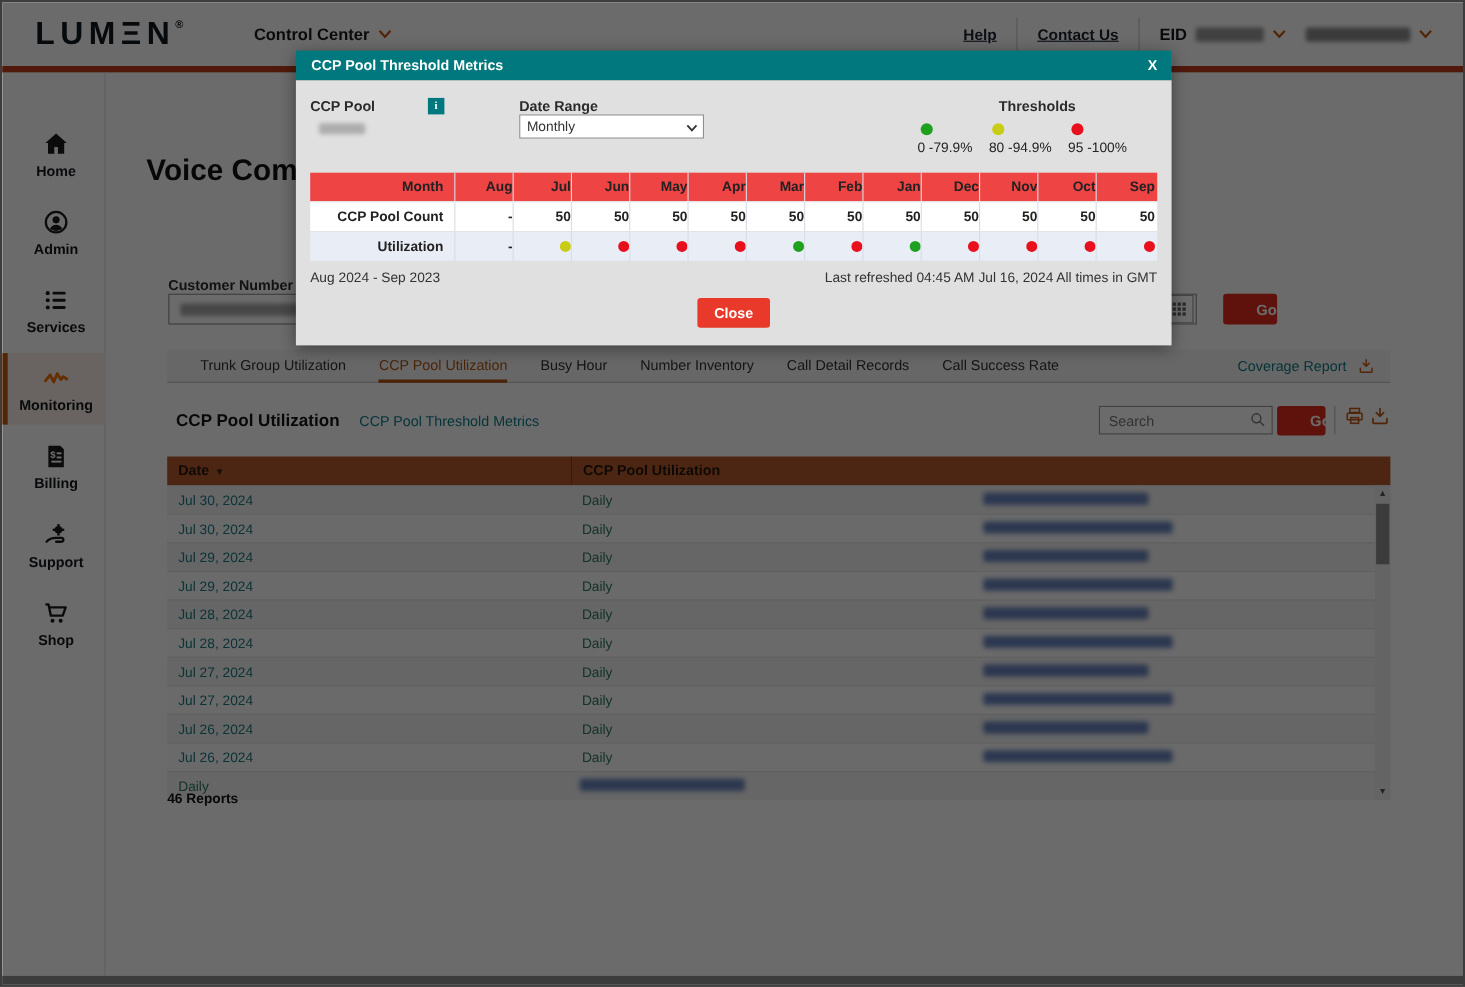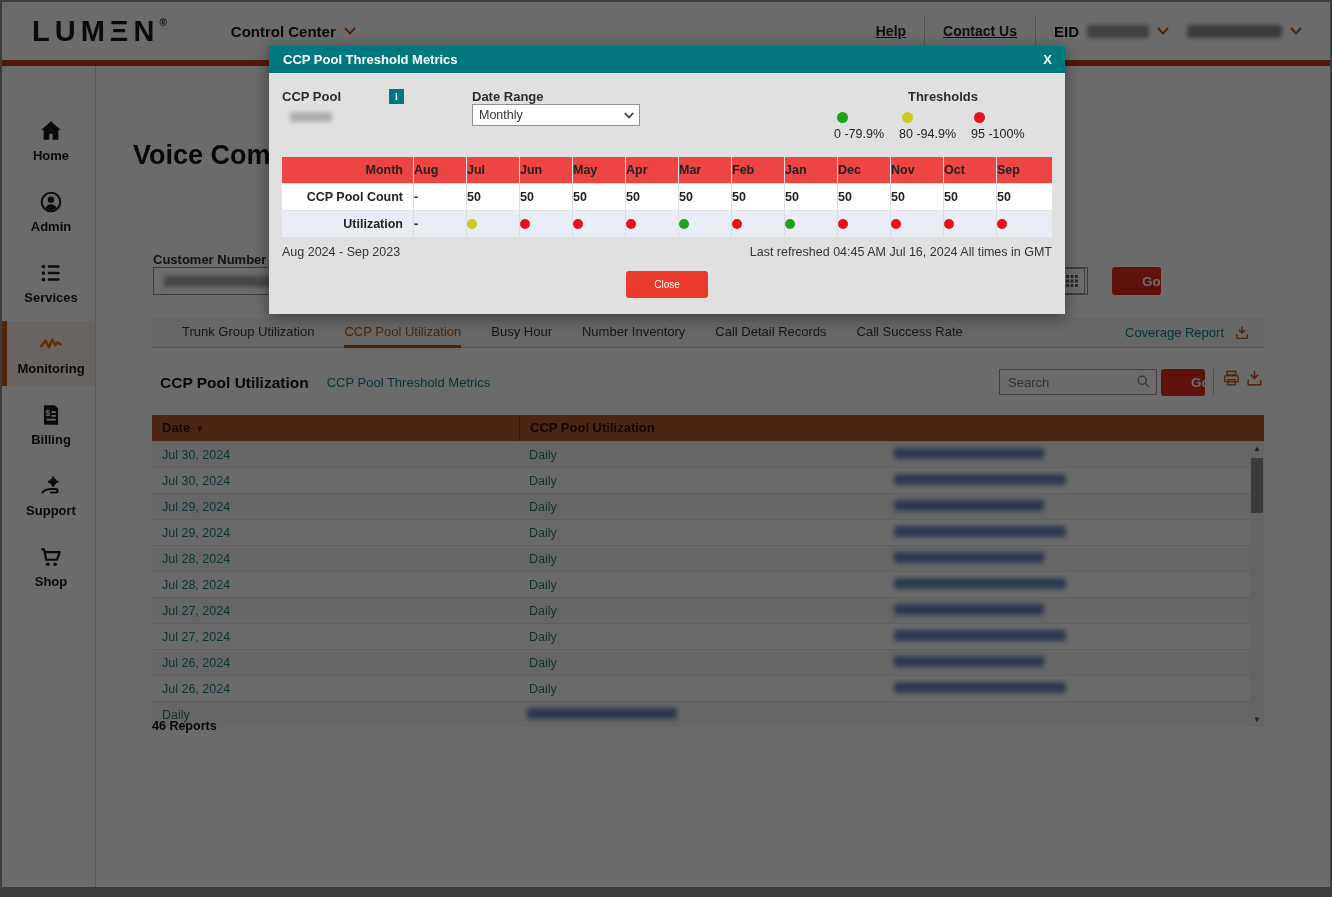--- a/index.html
+++ b/index.html
@@ -103,28 +103,28 @@
   .dot{display:inline-block;width:11px;height:11px;border-radius:50%;margin-left:3px;}
   .dot.green{background:#1fa11f;}
   .dot.yellow{background:#c9cc16;}
   .dot.red{background:#e8101c;}
   
   .mgrid{margin-top:16px;}
   .mrow{display:grid;grid-template-columns:132px repeat(12,53px);height:26px;}
   .mrow-head{background:#ef4444;}
   .mrow-count{background:#ffffff;border-top:1px solid #e3e3e3;border-bottom:1px solid #e3e3e3;}
   .mrow-util{background:#e9edf5;}
-  .mcell{font-size:12.5px;color:#222;line-height:26px;text-align:left;border-right:1px solid #d8dce6;overflow:hidden;}
+  .mcell{font-size:12.5px;color:#222;line-height:26px;text-align:right;border-right:1px solid #d8dce6;overflow:hidden;}
   .mcell:last-child{border-right:none;}
   .mcell.mlabel{text-align:right;padding-right:10px;font-weight:700;}
   .mcell.bold{font-weight:700;}
   .mcell .dot{width:10px;height:10px;margin:8px 0 0 0;}
   .m-footrow{display:flex;justify-content:space-between;margin-top:8px;font-size:12.5px;color:#333;}
-  .close-btn{display:block;margin:12px auto 2px auto;width:82px;height:27px;background:#e8392b;color:#fff;border:none;
-             border-radius:3px;font-size:10px;font-weight:400;cursor:pointer;font-family:"Liberation Sans",sans-serif;}
+  .close-btn{display:block;margin:12px auto 2px auto;width:66px;height:27px;background:#e8392b;color:#fff;border:none;
+             border-radius:3px;font-size:13px;font-weight:700;cursor:pointer;font-family:"Liberation Sans",sans-serif;}
   .ic-orange{stroke:#c05c14;fill:none;stroke-width:2;}
 </style>
 </head>
 <body>
 
 <div class="app">
 
   <div class="topbar">
     <div class="logo">
       <span>LUMΞN</span>

